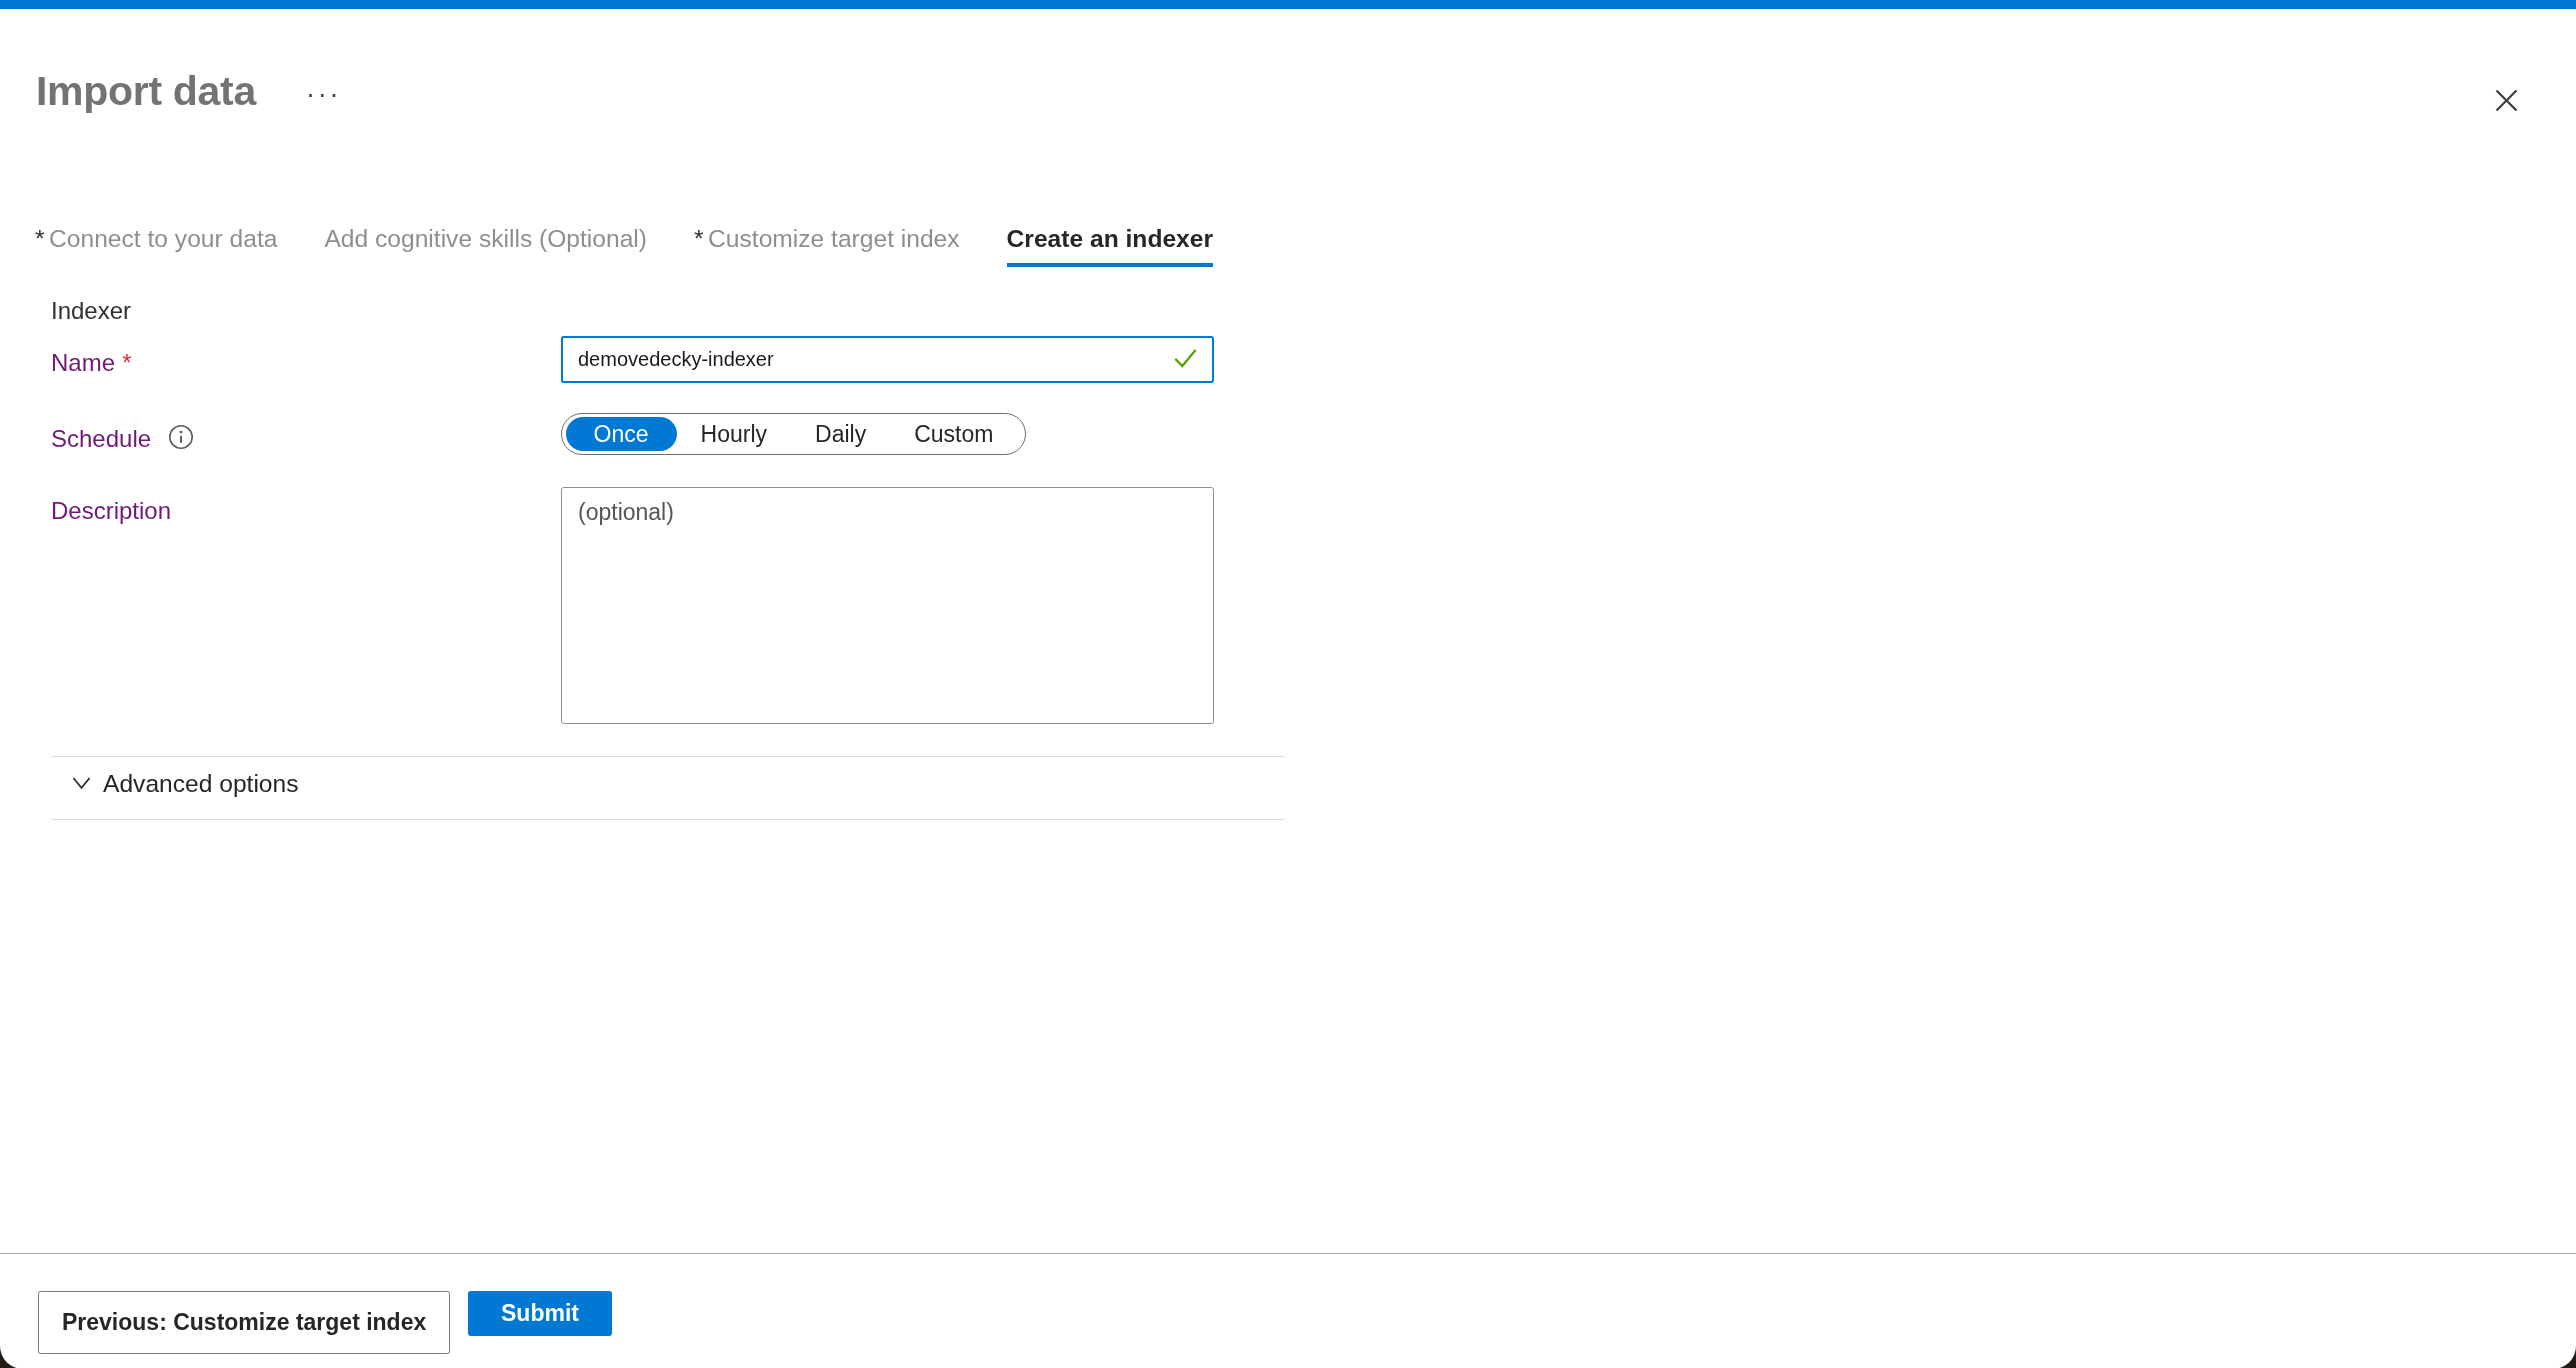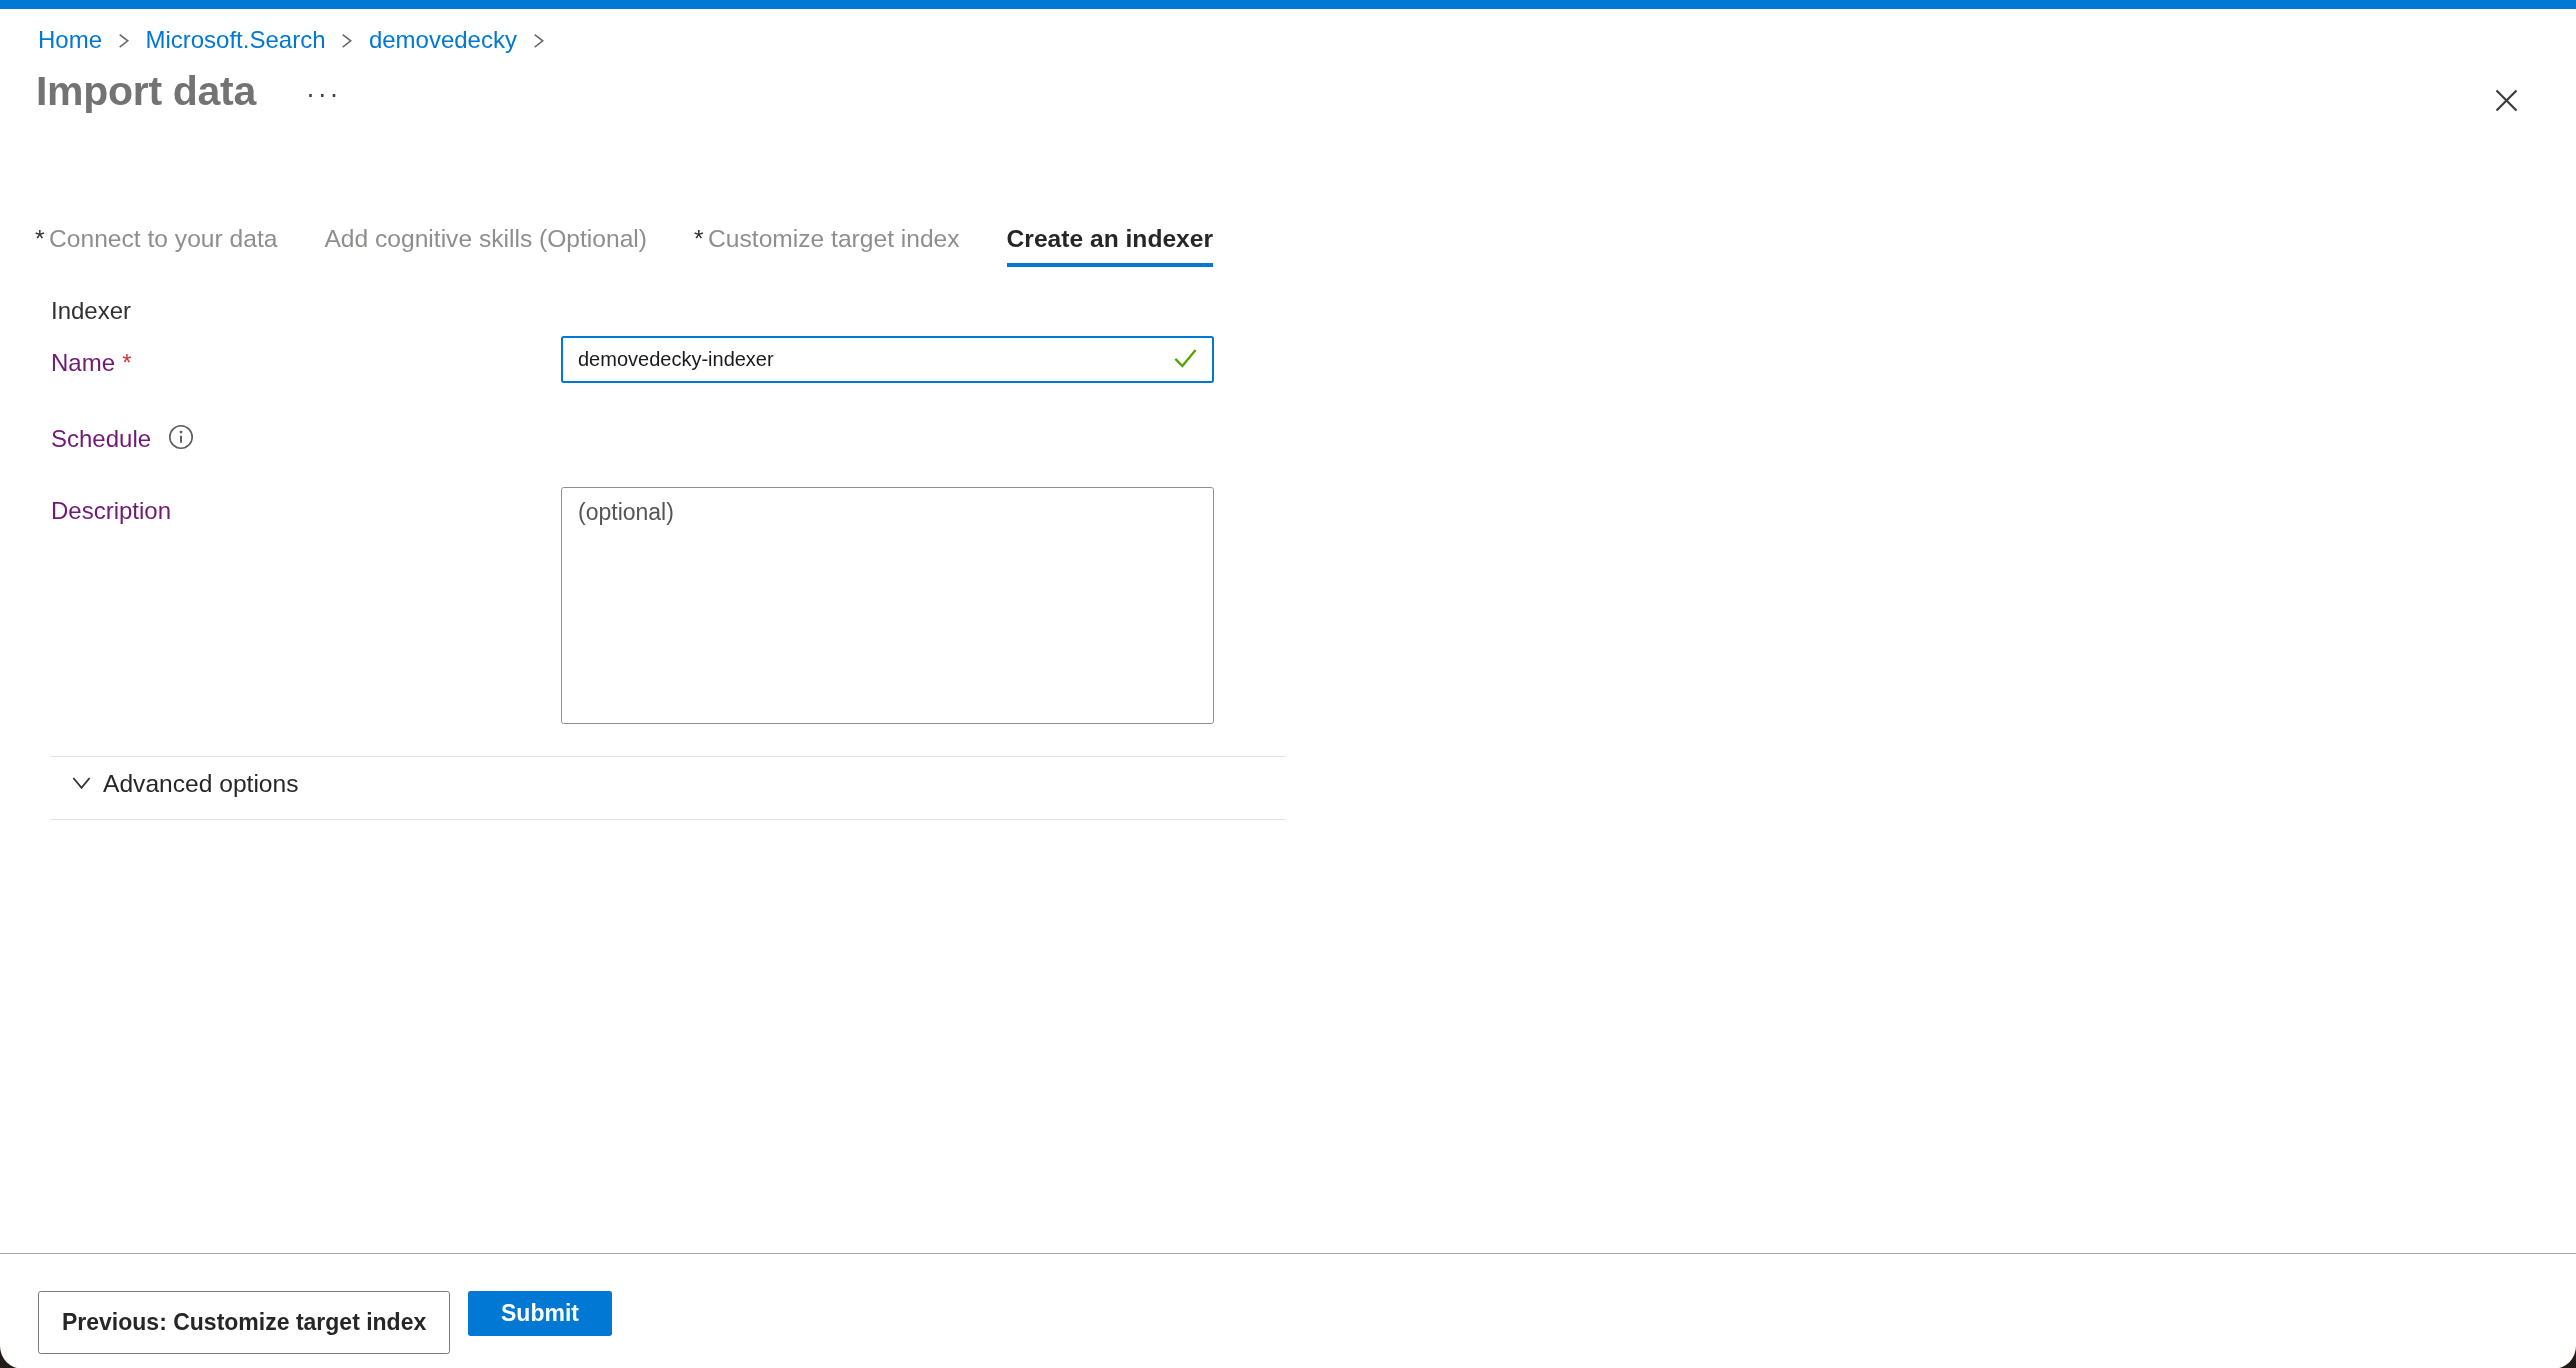--- a/index.html
+++ b/index.html
@@ -159,40 +159,20 @@
     font-family: inherit; cursor: pointer;
   }
 </style>
 </head>
 <body>
 
 <div class="page">
 
   <div class="topbar"></div>
 
-  <nav class="breadcrumb">
-    <a>Home</a>
-    <span class="crumb-sep">
-      <svg width="13.4" height="19.7" viewBox="0 0 15 22">
-          <polyline points="3,4 12,11 3,18" fill="none" stroke="#6b6a69" stroke-width="1.8"></polyline>
-        </svg>
-    </span>
-    <a>Microsoft.Search</a>
-    <span class="crumb-sep">
-      <svg width="13.4" height="19.7" viewBox="0 0 15 22">
-          <polyline points="3,4 12,11 3,18" fill="none" stroke="#6b6a69" stroke-width="1.8"></polyline>
-        </svg>
-    </span>
-    <a>demovedecky</a>
-    <span class="crumb-sep">
-      <svg width="13.4" height="19.7" viewBox="0 0 15 22">
-          <polyline points="3,4 12,11 3,18" fill="none" stroke="#6b6a69" stroke-width="1.8"></polyline>
-        </svg>
-    </span>
-  </nav>
 
   <h1 class="page-title">Import data</h1>
   <button class="more-btn">···</button>
   <button class="close-btn" aria-label="Close">
     <svg width="29" height="29" viewBox="0 0 32 32">
         <line x1="5" y1="5" x2="27" y2="27" stroke="#3b3b3b" stroke-width="2.4"></line>
         <line x1="27" y1="5" x2="5" y2="27" stroke="#3b3b3b" stroke-width="2.4"></line>
       </svg>
   </button>
 
@@ -229,20 +209,26 @@
   <div class="schedule-label-row">
     <span class="field-label">Schedule</span>
     <span>
       <svg width="26" height="26" viewBox="0 0 29 29">
           <circle cx="14.5" cy="14.5" r="12.5" fill="none" stroke="#5f5e5d" stroke-width="1.8"></circle>
           <circle cx="14.5" cy="9" r="1.6" fill="#5f5e5d"></circle>
           <line x1="14.5" y1="13" x2="14.5" y2="21" stroke="#5f5e5d" stroke-width="2.2"></line>
         </svg>
     </span>
   </div>
+  <div class="seg-control">
+    <span class="seg-option selected">Once</span>
+    <span class="seg-option">Hourly</span>
+    <span class="seg-option">Daily</span>
+    <span class="seg-option">Custom</span>
+  </div>
 
   <div class="desc-label field-label">Description</div>
   <textarea class="desc-textarea" aria-label="Description" placeholder="(optional)" style=""></textarea>
 
   <div class="divider-light" style="top:756px"></div>
   <div class="adv-row">
     <span>
       <svg width="27" height="27" viewBox="0 0 30 30">
           <polyline points="6,10 15,21 24,10" fill="none" stroke="#323130" stroke-width="2"></polyline>
         </svg>

